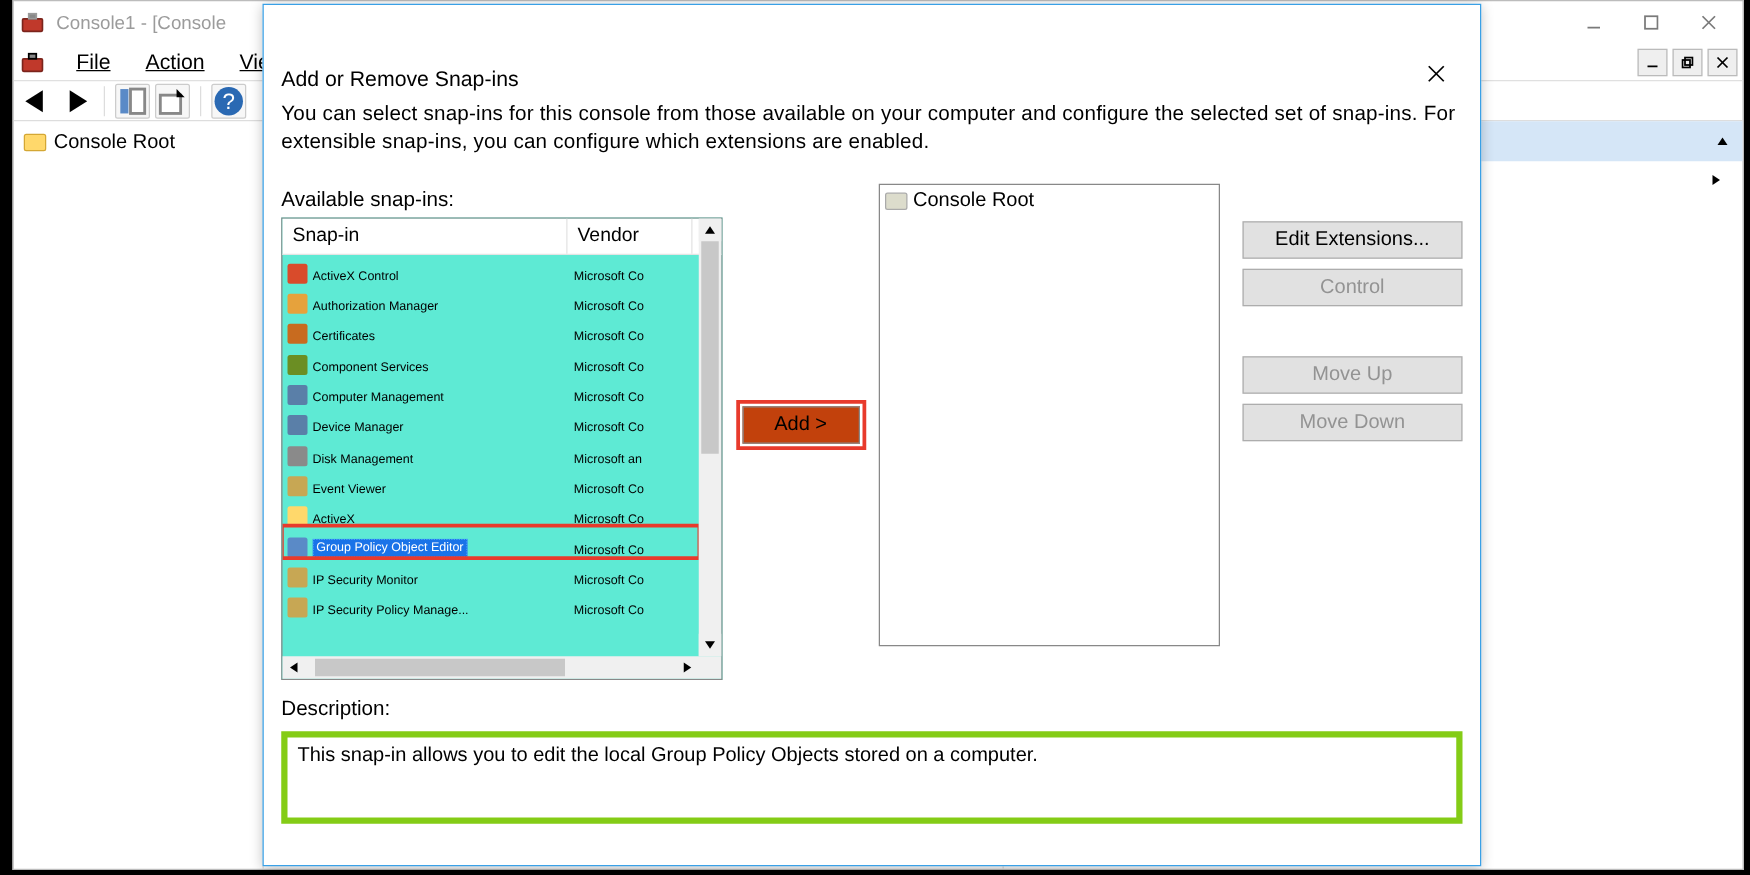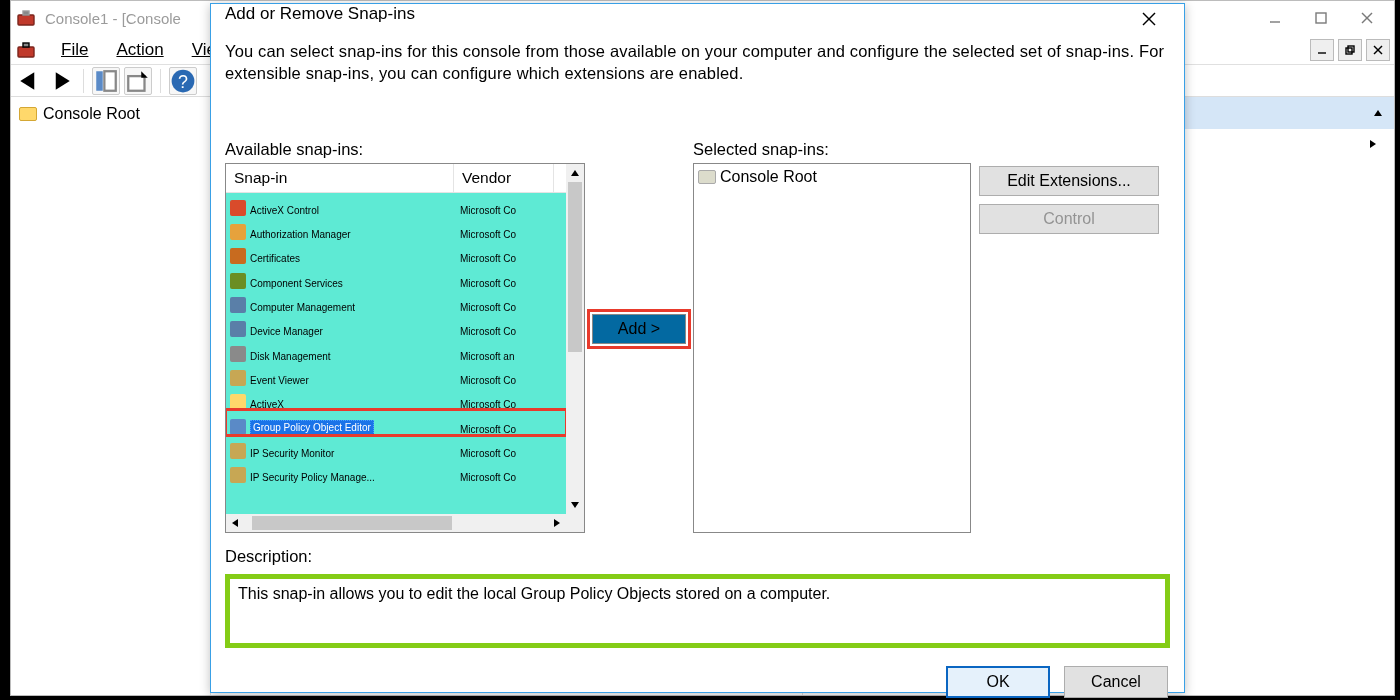--- a/index.html
+++ b/index.html
@@ -30,26 +30,26 @@
 .workspace{ display:flex; height:calc(100% - 96px); }
 .tree-pane{ width:200px; border-right:1px solid #ddd; padding:6px 4px; font-size:16px;}
 .tree-item{ display:flex; align-items:center; gap:6px; padding:2px 4px;}
 .folder-ico{ width:18px;height:14px; background:#ffd86b; border:1px solid #d4a734; border-radius:2px;}
 .action-pane{ flex:1; border-left:1px solid #ddd; }
 .action-hdr{ background:#d5e6f7; padding:6px 10px; font-size:17px; display:flex; align-items:center; justify-content:space-between;}
 .action-item{ padding:6px 16px; font-size:16px; display:flex; align-items:center; justify-content:space-between;}
 
 
 .dialog{ position:absolute; left:210px; top:3px; width:975px; height:690px; background:#fff; border:1px solid #39a0e6; box-shadow:0 2px 10px rgba(0,0,0,0.25); display:flex; flex-direction:column;}
-.dlg-title{ height:40px; display:flex; align-items:flex-start; padding:0 14px; font-size:17px; color:#000;}
+.dlg-title{ height:40px; display:flex; align-items:flex-end; padding:0 14px; font-size:17px; color:#000;margin-top:30px;}
 .dlg-close{ margin-left:auto; width:42px; height:30px; display:flex;align-items:center;justify-content:center;}
 .dlg-close svg{width:14px;height:14px; stroke:#000;}
 .dlg-body{ padding:6px 14px 10px 14px; flex:1; display:flex; flex-direction:column; font-size:16.5px; color:#000;}
-.intro{ line-height:1.35; margin-bottom:6px; letter-spacing:.01em;}
-.cols{ display:flex; margin-top:45px;}
+.intro{ line-height:1.35; margin-bottom:22px; letter-spacing:.01em;}
+.cols{ display:flex; gap:10px;}
 .coll{ width:360px;}
 .colm{ width:108px; display:flex; align-items:flex-start; justify-content:center;}
 .colr{ width:278px;}
 .colbtns{ width:188px; display:flex; flex-direction:column; gap:8px; padding-left:8px;}
 .label{ margin:4px 0 4px 0;}
 .listbox{ border:1px solid #888; height:370px; position:relative; background:#5eead4;}
 .listhdr{ display:flex; font-size:15.5px; border-bottom:1px solid #e4e4e4; background:#fff;}
 .listhdr .h{ padding:5px 8px; border-right:1px solid #e4e4e4;}
 .h1{ width:228px;} .h2{ width:100px;}
 .rows{ overflow:hidden; position:absolute; top:28px; bottom:18px; left:0; right:18px;}
@@ -67,21 +67,21 @@
 .hsb .bl{left:0;} .hsb .br{right:18px;}
 .hsb .thumb{ position:absolute; top:2px; bottom:2px; left:26px; width:200px; background:#c8c8c8;}
 
 .sel-box{ border:1px solid #888; height:370px; padding:4px; font-size:16px;}
 .sel-item{ display:flex; align-items:center; gap:4px;}
 .dlg-btn{ height:30px; background:#e1e1e1; border:1px solid #adadad; font-size:16px; color:#000;}
 .dlg-btn.dis{ color:#939393;}
 .dlg-btn.primary{ border:2px solid #0a66c2; background:#e5f1fb;}
 .hl-red{ border:3px solid #e83a2c; padding:2px; display:flex;}
 .add-wrap{ margin-top:173px;}
-.add-btn{ width:94px; height:30px; background:#0369a1; border:1px solid #888; font-size:16px;}
+.add-btn{ width:94px; height:30px; background:#c2410c; border:1px solid #888; font-size:16px;}
 
 .desc-box{ border:5px solid #84cc16; height:74px; padding:6px 8px; font-size:16px; margin-top:4px;}
 .bottom{ display:flex; justify-content:flex-end; gap:14px; margin-top:18px; padding-right:2px;}
 .bottom .dlg-btn{ width:104px; height:32px;}
 
 svg{ stroke:currentColor; fill:none; stroke-width:1.4; }
 .tri{ fill:#000; stroke:none;}
 </style>
 </head>
 <body>
@@ -316,41 +316,38 @@
 
       <div class="colm">
         <div class="add-wrap">
           <div class="hl-red">
             <button class="add-btn">Add &gt;</button>
           </div>
         </div>
       </div>
 
       <div class="colr">
-        <div class="label">Selected snap-ins:</div>
         <div class="sel-box">
           <div class="sel-item">
             <span class="folder-ico" style="background:#dcdccc;border-color:#aaa"></span>
             <span>Console Root</span>
           </div>
         </div>
       </div>
 
       <div class="colbtns">
         <div style="height:22px"></div>
         <button class="dlg-btn">Edit Extensions...</button>
         <button class="dlg-btn dis">Control</button>
         <div style="height:24px"></div>
+        <button class="dlg-btn dis">Move Up</button>
+        <button class="dlg-btn dis">Move Down</button>
         <div style="flex:1;height:146px"></div>
       </div>
     </div>
 
     <div class="label" style="margin-top:14px">Description:</div>
     <div class="desc-box">
       <span>This snap-in allows you to edit the local Group Policy Objects stored on a computer.</span>
     </div>
 
-    <div class="bottom">
-      <button class="dlg-btn primary">OK</button>
-      <button class="dlg-btn">Cancel</button>
-    </div>
   </div>
 </div>
 
 </body></html>

